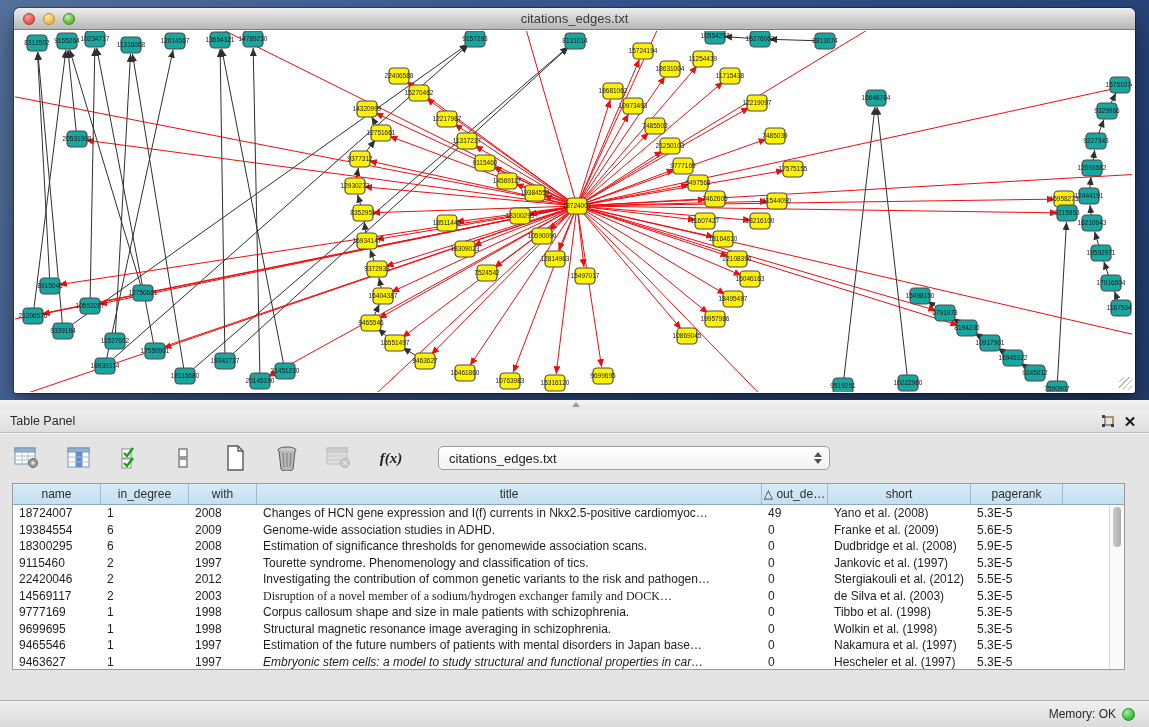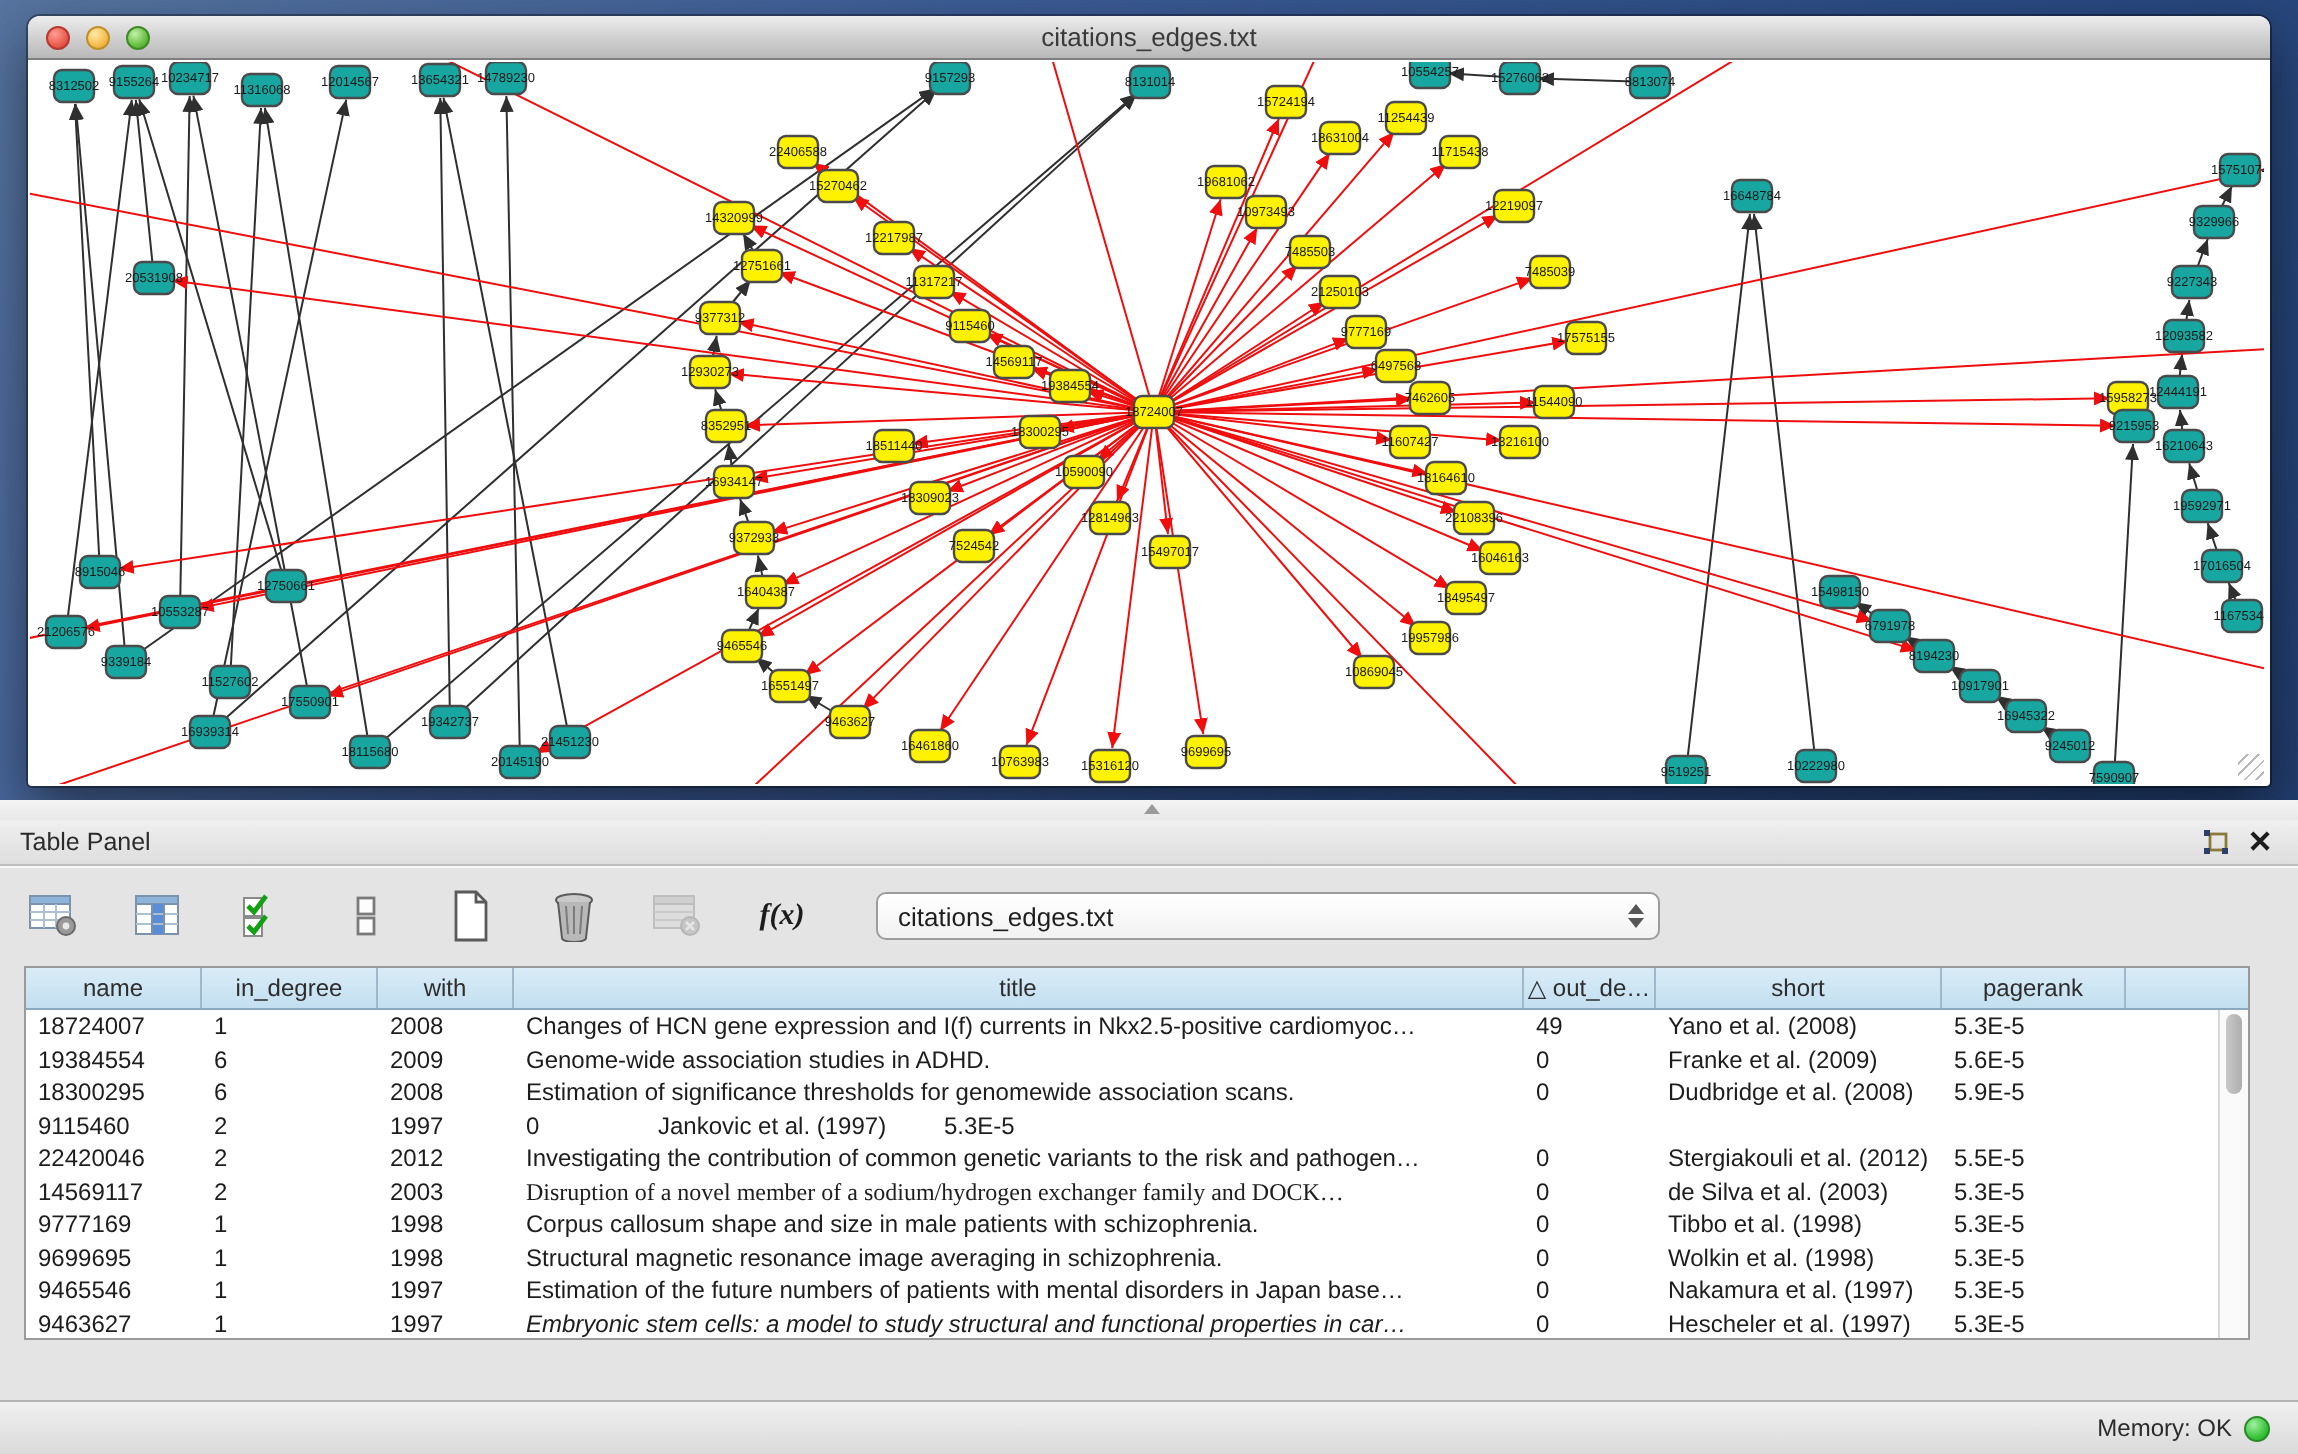--- a/index.html
+++ b/index.html
@@ -758,20 +758,21 @@
             <div class="td" style="width: 68px;">2008</div>
             <div class="td" style="width: 505px;">Estimation of significance thresholds for genomewide association scans.</div>
             <div class="td" style="width: 66px;">0</div>
             <div class="td" style="width: 143px;">Dudbridge et al. (2008)</div>
             <div class="td" style="width: 92px;">5.9E-5</div>
           </div>
           <div class="tr">
             <div class="td" style="width: 88px;">9115460</div>
             <div class="td" style="width: 88px;">2</div>
             <div class="td" style="width: 68px;">1997</div>
+            <div class="td" style="width: 505px;">Tourette syndrome. Phenomenology and classification of tics.</div>
             <div class="td" style="width: 66px;">0</div>
             <div class="td" style="width: 143px;">Jankovic et al. (1997)</div>
             <div class="td" style="width: 92px;">5.3E-5</div>
           </div>
           <div class="tr">
             <div class="td" style="width: 88px;">22420046</div>
             <div class="td" style="width: 88px;">2</div>
             <div class="td" style="width: 68px;">2012</div>
             <div class="td" style="width: 505px;">Investigating the contribution of common genetic variants to the risk and pathogen…</div>
             <div class="td" style="width: 66px;">0</div>

